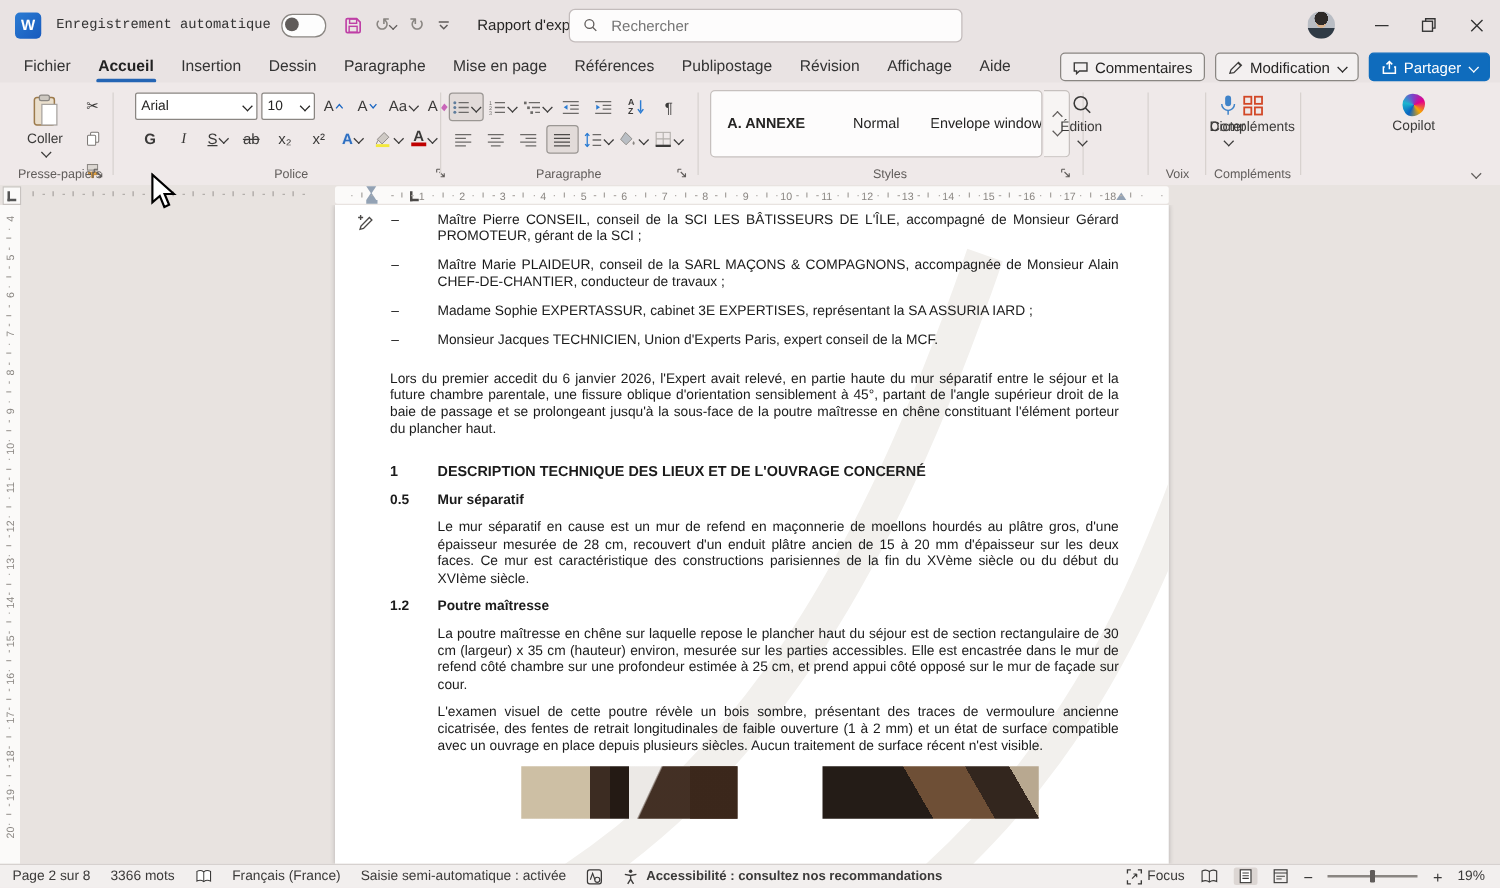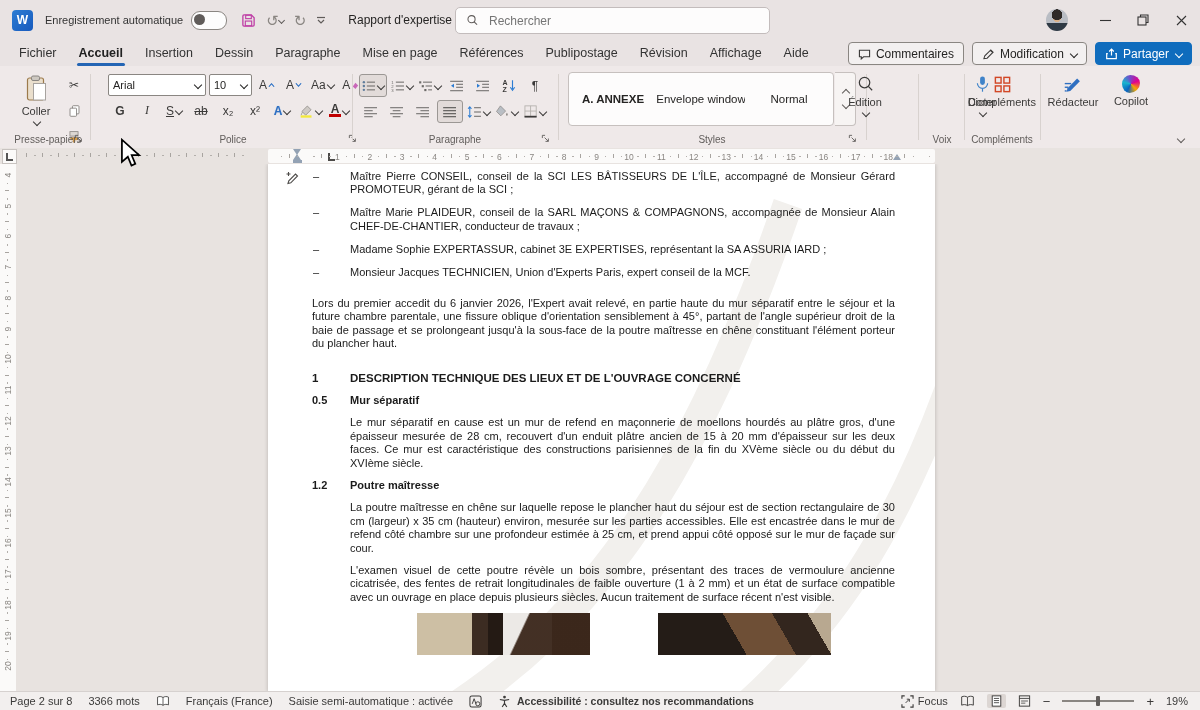--- a/index.html
+++ b/index.html
@@ -3,21 +3,21 @@
 <meta charset="utf-8">
 <style>
   html,body{margin:0;padding:0;width:1200px;height:710px;overflow:hidden;
     font-family:"Liberation Sans","DejaVu Sans",sans-serif;-webkit-font-smoothing:antialiased;}
   #app{position:relative;width:1200px;height:710px;background:#e9e3e3;}
 
   
   #titlebar{position:absolute;top:0;left:0;right:0;height:40px;background:#e9e3e3;display:flex;align-items:center;}
   .word-icon{width:21px;height:21px;margin-left:12px;border-radius:4px;background:linear-gradient(135deg,#2b7cd3,#185abd);
     color:#fff;font-size:12px;font-weight:bold;display:flex;align-items:center;justify-content:center;}
-  .autosave{font-size:11px;color:#333;margin-left:12px;}
+  .autosave{font-size:11px;color:#333;margin-left:12px;font-family:Liberation Mono, monospace;}
   .toggle{width:34px;height:17px;border-radius:9px;background:#fdfdfd;border:1px solid #8a8682;margin-left:8px;position:relative;}
   .toggle i{position:absolute;left:2px;top:2px;width:11px;height:11px;border-radius:50%;background:#605c5a;}
   .qat{display:flex;align-items:center;gap:10px;margin-left:14px;color:#8a8682;}
   .qat .ico{font-size:15px;line-height:1;}
   .doc-title{margin-left:22px;font-size:12px;color:#252423;display:flex;align-items:center;gap:6px;}
   .searchbox{position:absolute;left:455px;top:7px;width:303px;height:25px;background:#fdfcfc;border:1px solid #c3bcbc;
     border-radius:5px;display:flex;align-items:center;padding-left:10px;gap:8px;}
   .searchbox input{border:none;outline:none;background:transparent;font-size:12px;color:#444;width:240px;
     font-family:"Liberation Sans",sans-serif;}
   .tb-right{position:absolute;right:0;top:0;height:40px;display:flex;align-items:center;}
@@ -508,22 +508,22 @@
             <path d="M1.5 1.5 h3 M1.5 1.5 v3 M4 4 l4 4 M8.2 5 v3.2 h-3.2" fill="none" stroke="#605c5a" stroke-width="1"></path>
           </svg>
       </span>
     </div>
     <div class="gdiv" style="left:558px;"></div>
 
     <div class="grp" style="left:562px;width:300px;">
       <div id="styles-gallery">
           <div id="style-cells" style="display:flex;align-items:stretch;width:100%;">
             <div class="style-item st-annexe">A. ANNEXE</div>
+            <div class="style-item">Normal</div>
             <div class="style-item">Envelope window</div>
-            <div class="style-item">Normal</div>
           </div>
         </div>
       <div id="styles-scroll">
         <span class="cv cvu"></span>
         <span class="cv" style="transform:rotate(45deg);"></span>
       </div>
       <div class="glabel">Styles</div>
       <span class="launcher">
         <svg width="9" height="9" viewBox="0 0 10 10">
             <path d="M1.5 1.5 h3 M1.5 1.5 v3 M4 4 l4 4 M8.2 5 v3.2 h-3.2" fill="none" stroke="#605c5a" stroke-width="1"></path>
@@ -566,29 +566,20 @@
             <rect x="2.5" y="11.5" width="6" height="6"></rect>
             <rect x="11.5" y="11.5" width="6" height="6"></rect>
           </svg>
         <span>Compléments</span>
       </div>
       <div class="glabel">Compléments</div>
     </div>
     <div class="gdiv" style="left:1040px;"></div>
 
     <div class="grp" style="left:1042px;width:120px;">
-      <div class="bigbtn" style="position:absolute;left:0;width:62px;">
-        <svg width="22" height="19" viewBox="0 0 24 20">
-            <path d="M6 14 L16.5 3.5 L19.5 6.5 L9 17 L5 18 Z" fill="#2f6fc1"></path>
-            <line x1="3" y1="9" x2="10" y2="9" stroke="#2f6fc1" stroke-width="1.5"></line>
-            <line x1="3" y1="13" x2="7" y2="13" stroke="#2f6fc1" stroke-width="1.5"></line>
-            <line x1="3" y1="17" x2="5" y2="17" stroke="#2f6fc1" stroke-width="1.5"></line>
-          </svg>
-        <span>Rédacteur</span>
-      </div>
       <div class="bigbtn" style="position:absolute;left:64px;width:50px;">
         <span style="width:18px;height:18px;border-radius:46% 54% 58% 42%/50% 44% 56% 50%;background:conic-gradient(from 210deg,#0a64c0,#19b5cf,#7a44c9,#e3008c,#f7a800,#0a64c0);display:block;"></span>
         <span>Copilot</span>
       </div>
     </div>
 
     <span id="ribbon-collapse" class="cv"></span>
   </div>
 
   <div id="hruler-row">

